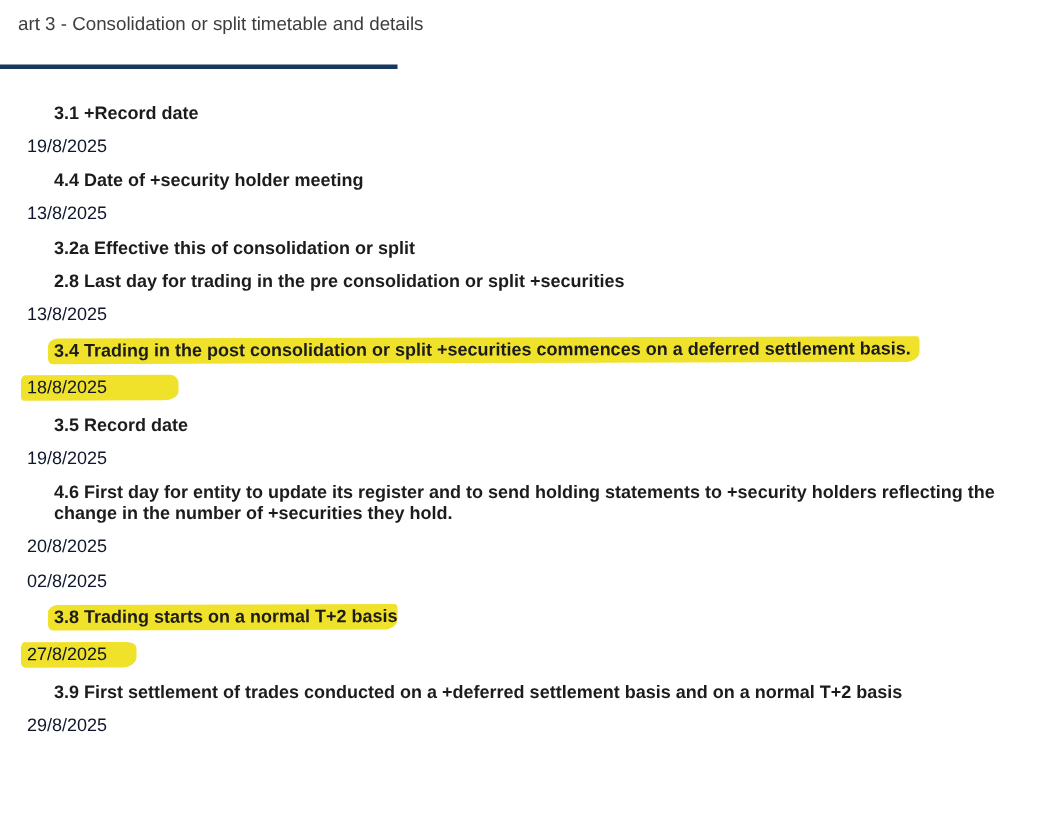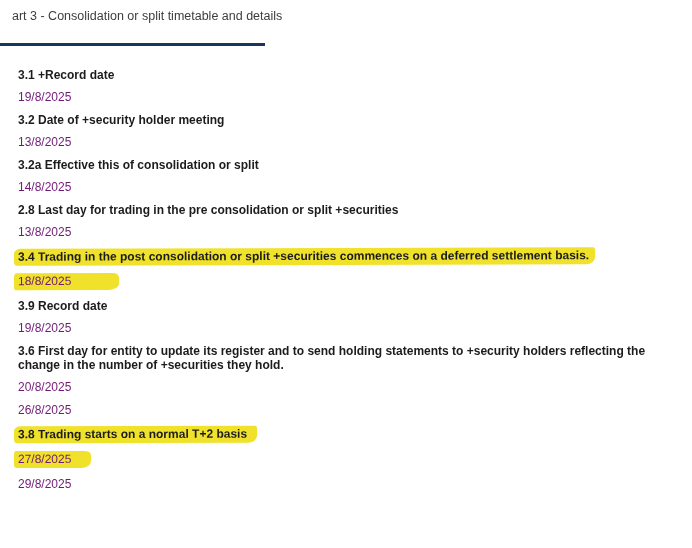--- a/index.html
+++ b/index.html
@@ -30,80 +30,80 @@
   .content{
     position:absolute;
     top:68px;left:18px;
     width:658px;
   }
   .item .label{
     font-size:12px;
     font-weight:bold;
     color:#1c1c1c;
     line-height:14px;
-    margin:0 0 8px 0;
+    margin:0 0 8px 18px;
   }
   .item .value{
     font-size:12px;
-    color:#701a75;
+    color:#0f172a;
     line-height:14px;
     margin:0 0 9px 0;
   }
   
   .hl{
     background:#F0E12A;
     display:inline-block;
     padding:1px 6px 2px 4px;
     margin-left:-4px;
     border-radius:7px 2px 9px 3px / 5px 3px 7px 4px;
     transform:rotate(-0.15deg);
   }
   .row-3-4 .value .hl{ padding-right:48px; border-radius:3px 6px 10px 2px / 4px 5px 6px 3px;}
-  .row-3-8 .label .hl{ padding-right:10px; }
+  .row-3-8 .label .hl{ padding-right:0; }
   .row-3-8 .value .hl{ padding-right:20px; border-radius:2px 7px 9px 3px / 5px 4px 7px 3px;}
 </style>
 </head>
 <body>
 
 <div class="part-title">art 3 - Consolidation or split timetable and details</div>
 
 <div class="section-rule"></div>
 
 <div class="content">
     <div class="item row-3-1">
       <div class="label">3.1 +Record date</div>
       <div class="value">19/8/2025</div>
     </div>
     <div class="item row-3-2">
-      <div class="label">3.2 Date of +security holder meeting</div>
+      <div class="label">4.4 Date of +security holder meeting</div>
       <div class="value">13/8/2025</div>
     </div>
     <div class="item row-3-2a">
       <div class="label">3.2a Effective this of consolidation or split</div>
-      <div class="value">14/8/2025</div>
     </div>
     <div class="item row-3-3">
       <div class="label">2.8 Last day for trading in the pre consolidation or split +securities</div>
       <div class="value">13/8/2025</div>
     </div>
     <div class="item row-3-4">
       <div class="label"><span class="hl">3.4 Trading in the post consolidation or split +securities commences on a deferred settlement basis.</span></div>
       <div class="value"><span class="hl">18/8/2025</span></div>
     </div>
     <div class="item row-3-5">
-      <div class="label">3.9 Record date</div>
+      <div class="label">3.5 Record date</div>
       <div class="value">19/8/2025</div>
     </div>
     <div class="item row-3-6">
-      <div class="label">3.6 First day for entity to update its register and to send holding statements to +security holders reflecting the change in the number of +securities they hold.</div>
+      <div class="label">4.6 First day for entity to update its register and to send holding statements to +security holders reflecting the change in the number of +securities they hold.</div>
       <div class="value">20/8/2025</div>
     </div>
     <div class="item row-3-7">
-      <div class="value">26/8/2025</div>
+      <div class="value">02/8/2025</div>
     </div>
     <div class="item row-3-8">
       <div class="label"><span class="hl">3.8 Trading starts on a normal T+2 basis</span></div>
       <div class="value"><span class="hl">27/8/2025</span></div>
     </div>
     <div class="item row-3-9">
+      <div class="label">3.9 First settlement of trades conducted on a +deferred settlement basis and on a normal T+2 basis</div>
       <div class="value">29/8/2025</div>
     </div>
   </div>
 
 </body></html>

